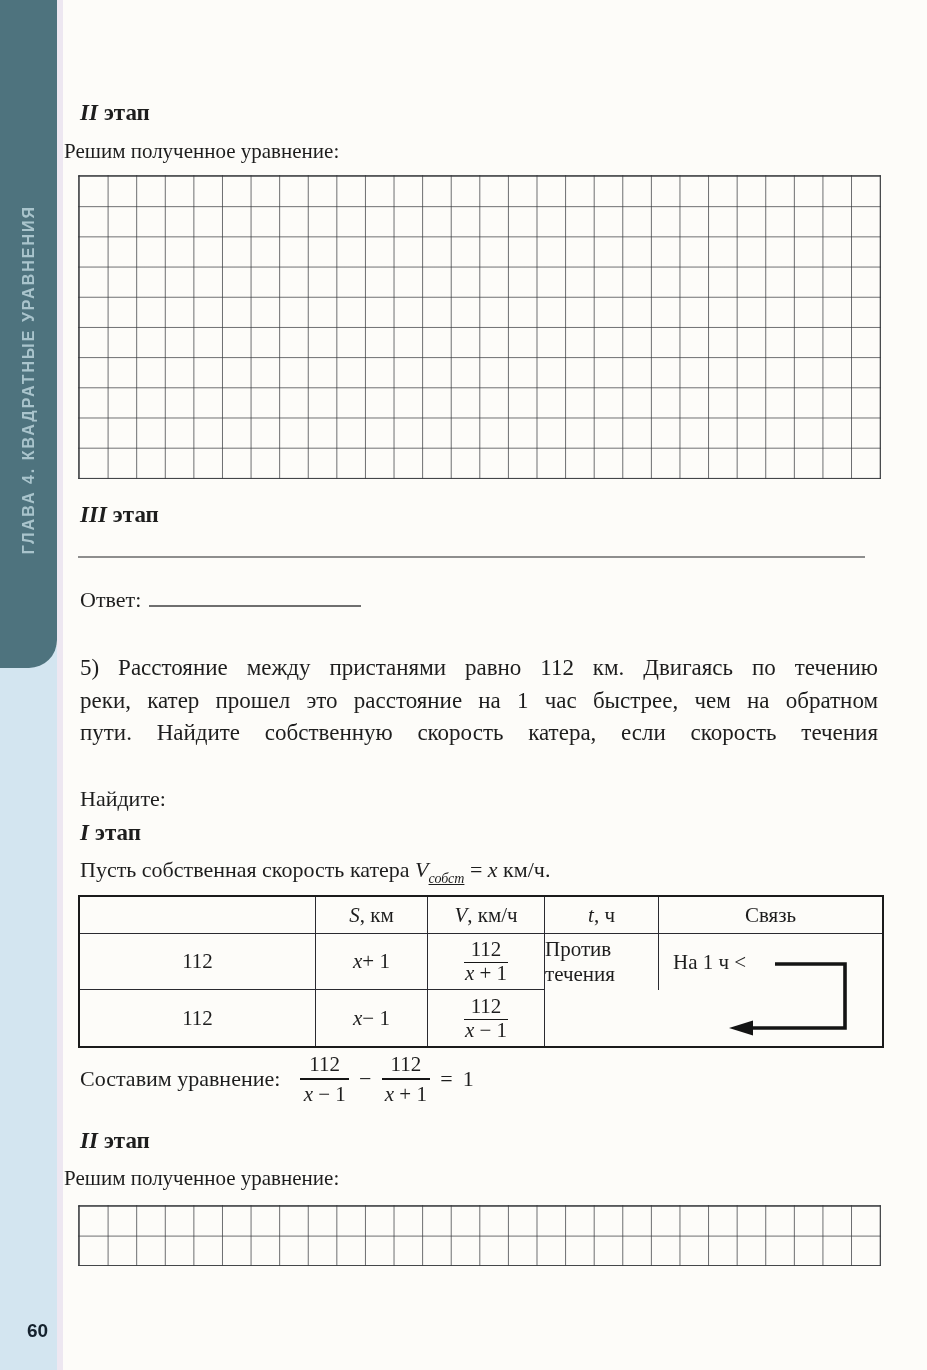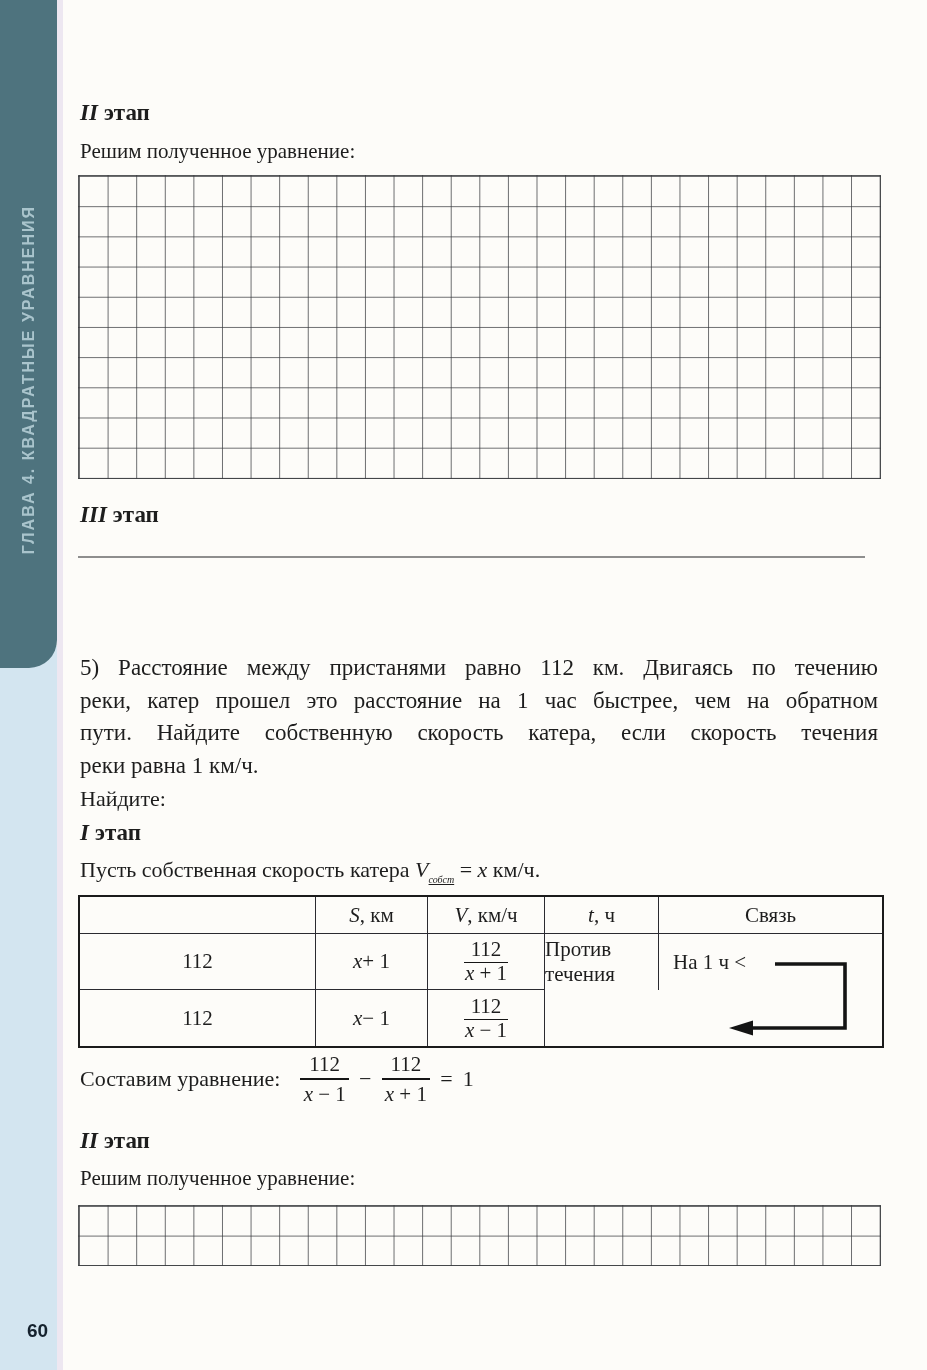--- a/index.html
+++ b/index.html
@@ -41,21 +41,21 @@
     font-family:"Liberation Sans", sans-serif;
     font-weight:700;font-size:19px;color:#15222e;
   }
   
   .stage{
     position:absolute;left:80px;
     font-size:23px;font-weight:700;
   }
   .stage .roman{font-style:italic;padding-right:6px;}
   .instr{
-    position:absolute;left:80px;
+    position:absolute;left:64px;
     font-size:21px;
   }
   
   .sqgrid{
     position:absolute;left:78px;width:801px;
     border:1px solid rgba(58,60,64,0.85);
     background-image:
       linear-gradient(to right, rgba(58,60,64,0.75) 1px, transparent 1px),
       linear-gradient(to bottom, rgba(58,60,64,0.75) 1px, transparent 1px);
   }
@@ -71,21 +71,21 @@
     display:inline-block;width:212px;height:1em;
     border-bottom:2px solid #6f6f6f;margin-left:8px;vertical-align:baseline;
   }
   
   .problem{position:absolute;left:80px;top:652px;width:798px;font-size:23px;}
   .problem .line{line-height:32.5px;text-align:justify;text-align-last:justify;}
   .problem .line.last{text-align-last:left;}
   .solution-label{position:absolute;left:80px;top:786px;font-size:22px;}
   .lead{position:absolute;left:80px;top:857px;font-size:22px;}
   .lead .var{font-style:italic;}
-  .lead .sub{font-style:italic;font-size:10px;vertical-align:-6px;text-decoration:underline;}
+  .lead .sub{font-style:italic;font-size:14px;vertical-align:-6px;text-decoration:underline;}
   
   .ttable{
     position:absolute;left:78px;top:895px;
     display:grid;
     grid-template-columns:236px 112px 117px 114px 223px;
     grid-template-rows:37px 56px 56px;
     border:2.5px solid #1b1b1b;
     background:#fdfcf9;
   }
   .cell{
@@ -138,26 +138,28 @@
   <div class="stage" style="top:100px;">
     <span class="roman">II</span><span>этап</span>
   </div>
   <div class="instr" style="top:139px;">Решим полученное уравнение:</div>
   <div class="sqgrid grid-top"></div>
 
   <div class="stage" style="top:502px;">
     <span class="roman">III</span><span>этап</span>
   </div>
   <div class="rule"></div>
+  <div class="answer-row">
+    <span>Ответ:</span><span class="answer-blank"></span>
+  </div>
 
   <div class="problem">
     <div class="line">5) Расстояние между пристанями равно 112 км. Двигаясь по течению</div>
     <div class="line">реки, катер прошел это расстояние на 1 час быстрее, чем на обратном</div>
     <div class="line">пути. Найдите собственную скорость катера, если скорость течения</div>
-    <div class="line last">реки равна 1 км/ч.</div>
   </div>
   <div class="solution-label">Найдите:</div>
 
   <div class="stage" style="top:820px;text-align:right;">
     <span class="roman">I</span><span>этап</span>
   </div>
   <div class="lead">
     <span>Пусть собственная скорость катера </span><span class="var">V</span><span class="sub">собст</span><span> = </span><span class="var">x</span><span> км/ч.</span>
   </div>
 

